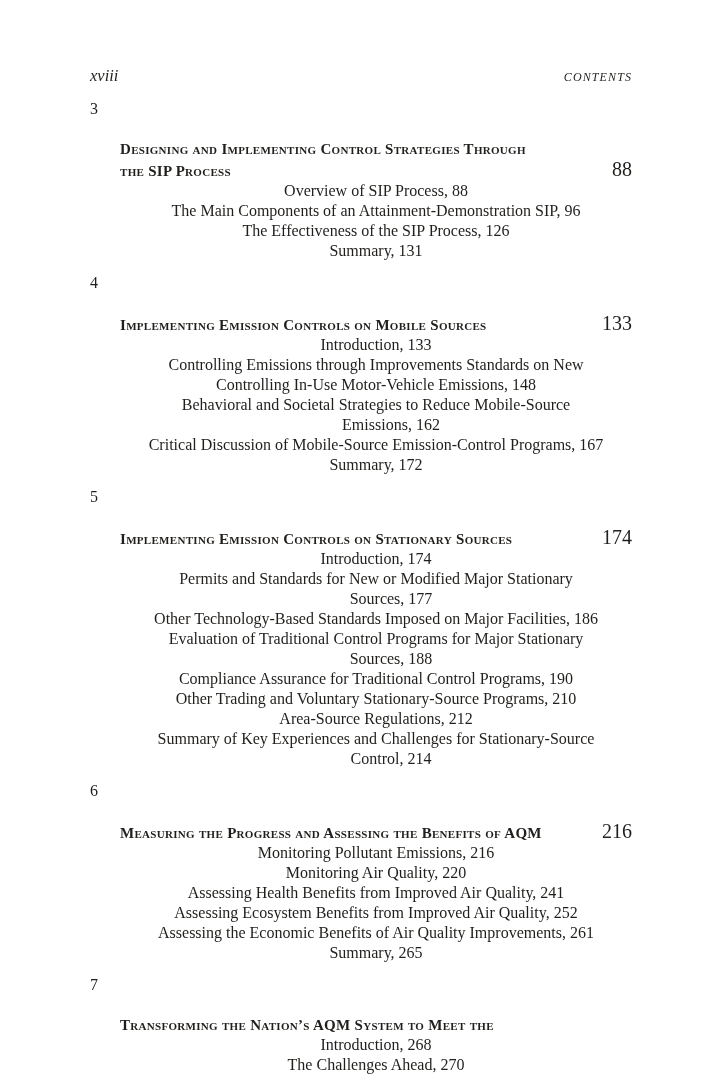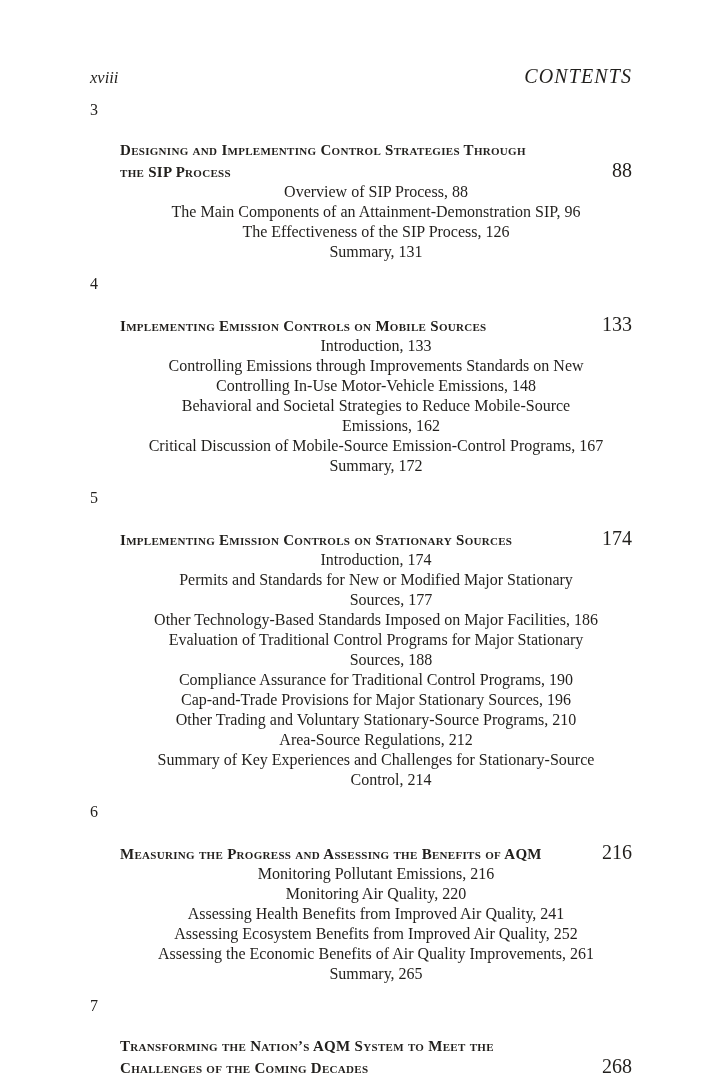--- a/index.html
+++ b/index.html
@@ -26,21 +26,21 @@
     justify-content:space-between;
     align-items:baseline;
     line-height:20px;
   }
   .folio{
     font-style:italic;
     font-size:16.5px;
   }
   .running-title{
     font-style:italic;
-    font-size:20px;
+    font-size:12px;
     letter-spacing:1.1px;
   }
   
   .chapter{
     display:grid;
     grid-template-columns:30px 1fr;
     margin-top:12px;
   }
   .ch-num{
     font-size:16px;
@@ -148,23 +148,20 @@
             <div class="entry-line">Other Technology-Based Standards Imposed on Major Facilities, 186</div>
           </div>
           <div class="entry">
             <div class="entry-line">Evaluation of Traditional Control Programs for Major Stationary</div>
             <div class="entry-line cont">Sources, 188</div>
           </div>
           <div class="entry">
             <div class="entry-line">Compliance Assurance for Traditional Control Programs, 190</div>
           </div>
           <div class="entry">
-            <div class="entry-line">Cap-and-Trade Provisions for Major Stationary Sources, 196</div>
-          </div>
-          <div class="entry">
             <div class="entry-line">Other Trading and Voluntary Stationary-Source Programs, 210</div>
           </div>
           <div class="entry">
             <div class="entry-line">Area-Source Regulations, 212</div>
           </div>
           <div class="entry">
             <div class="entry-line">Summary of Key Experiences and Challenges for Stationary-Source</div>
             <div class="entry-line cont">Control, 214</div>
           </div>
         </div>
@@ -194,24 +191,20 @@
           <div class="entry">
             <div class="entry-line">Summary, 265</div>
           </div>
         </div>
       </div>
       <div class="chapter">
         <div class="ch-num">7</div>
         <div class="ch-body">
           <div class="head-line">
             <span class="head-text">Transforming the Nation’s AQM System to Meet the</span>
-          </div>
-          <div class="head-line">
-            <span class="head-text">Challenges of the Coming Decades</span>
-            <span class="head-page">268</span>
           </div>
           <div class="entry">
             <div class="entry-line">Introduction, 268</div>
           </div>
           <div class="entry">
             <div class="entry-line">The Challenges Ahead, 270</div>
           </div>
         </div>
       </div>
     </div>

